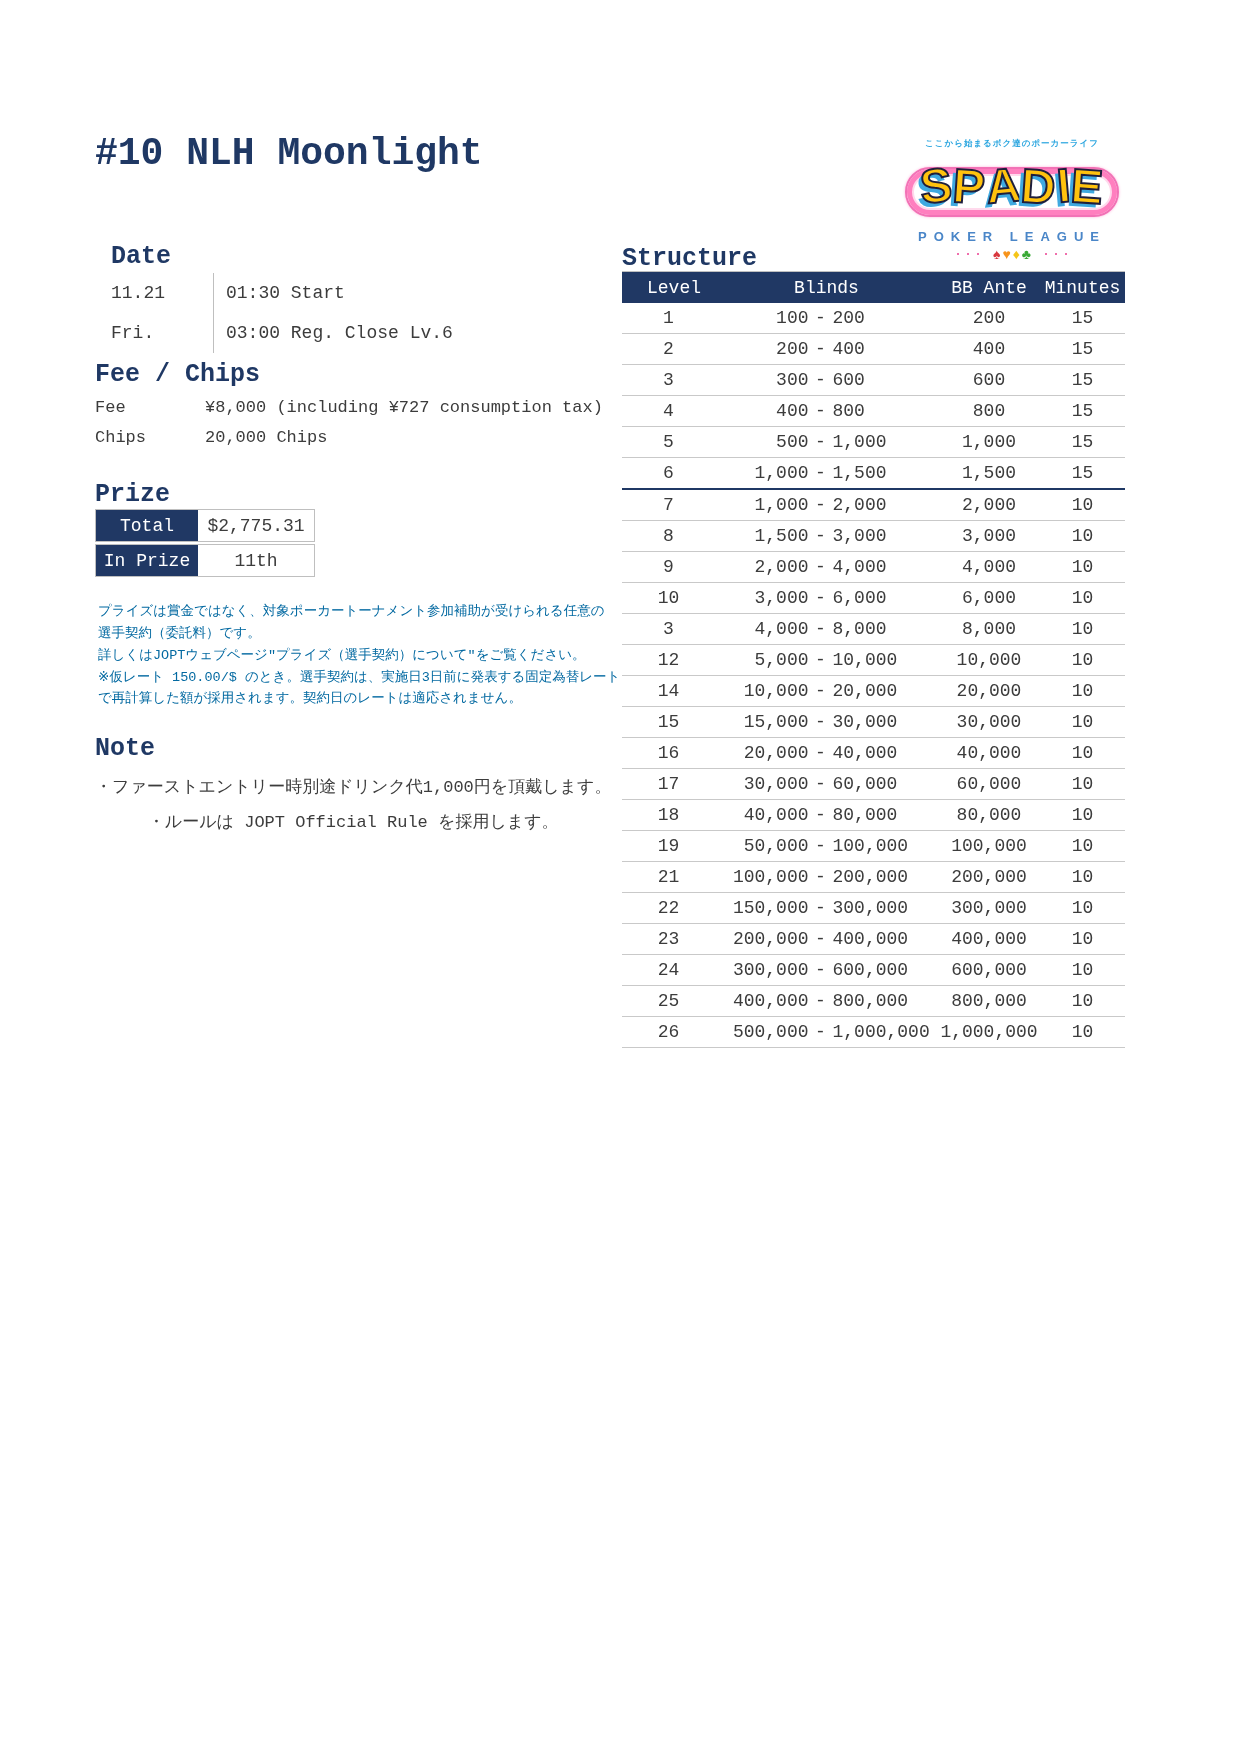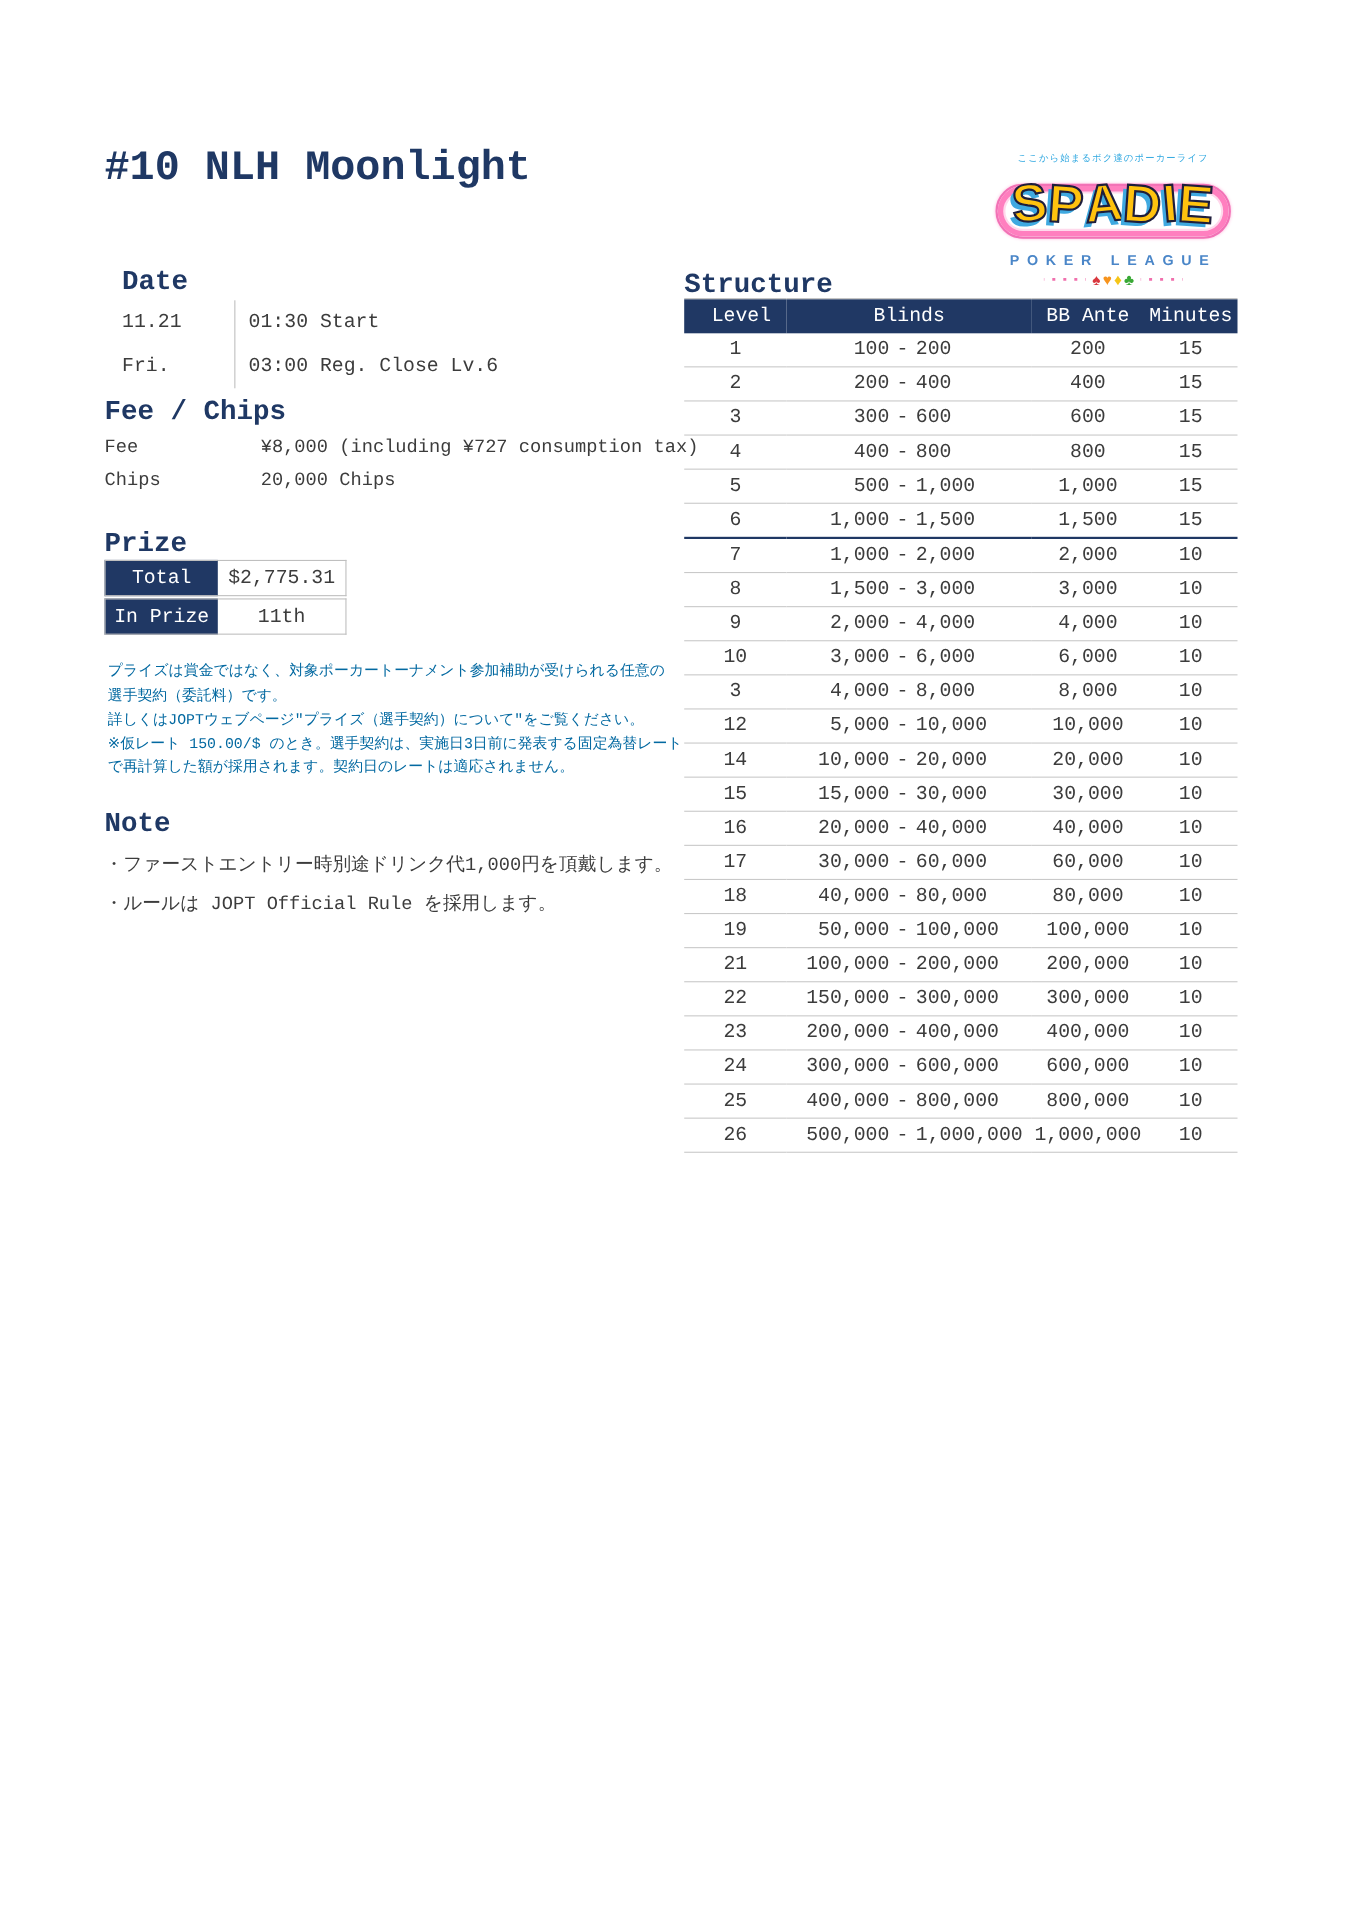--- a/index.html
+++ b/index.html
@@ -16,53 +16,53 @@
   
   .sec-h{margin:0;font-size:25px;line-height:25px;font-weight:600;color:#1F3864;}
   
   .date-sec{position:absolute;left:95px;top:244px;margin-left:16px;}
   .date-row{display:flex;margin-top:4px;font-size:18px;}
   .date-day{width:102px;line-height:40px;}
   .date-times{border-left:1px solid #BFBFBF;padding-left:12px;}
   .date-times .t-line{line-height:40px;white-space:nowrap;}
   
   .fee-sec{position:absolute;left:95px;top:362px;}
-  .kv-row{display:flex;font-size:17px;margin-top:11px;white-space:nowrap;gap:32px;}
+  .kv-row{display:flex;font-size:17px;margin-top:11px;white-space:nowrap;}
   .kv-label{width:110px;}
   
   .prize-sec{position:absolute;left:95px;top:482px;}
   table.prize{border-collapse:separate;border-spacing:0 2px;font-size:18px;margin-top:0;}
   table.prize td{height:29px;text-align:center;}
   td.p-label{width:100px;background:#203864;color:#fff;border:1px solid #BFBFBF;border-right:none;}
   td.p-value{width:114px;border:1px solid #BFBFBF;border-left:none;}
   
   .disclaimer{position:absolute;left:98px;top:601px;font-size:13.5px;line-height:1.62;color:#0369a1;white-space:nowrap;}
   
   .note-sec{position:absolute;left:95px;top:736px;}
   .note-items{margin-top:10px;font-size:17px;}
-  .note-item{line-height:2.05;white-space:nowrap;}
+  .note-item{line-height:2.05;white-space:nowrap;text-align:center;}
   
   .structure-sec{position:absolute;left:622px;top:246px;width:484px;}
   table.structure{border-collapse:collapse;width:484px;table-layout:fixed;font-size:18px;margin-top:0;border-top:1px solid #BFBFBF;}
   table.structure thead th{
     background:#203864;color:#ffffff;font-weight:normal;height:29px;font-size:18px;
   }
   th.h-level{width:80px;text-align:center;padding-left:12px;}
   th.h-blinds{width:221px;text-align:center;}
   th.h-ante{width:100px;text-align:center;}
   th.h-minutes{width:83px;text-align:center;}
   table.structure tbody td{height:30px;border-bottom:1px solid #C9C9C9;text-align:center;padding:0;}
   table.structure tbody tr.reg-close td{border-bottom:2px solid #1F3864;}
   td.c-blinds{white-space:nowrap;}
   td.c-blinds .sb{display:inline-block;width:88px;text-align:right;}
   td.c-blinds .dash{display:inline-block;width:24px;text-align:center;}
   td.c-blinds .bb{display:inline-block;width:100px;text-align:left;}
   
   .logo{position:absolute;left:903px;top:138px;width:218px;height:122px;font-family:"Liberation Sans","DejaVu Sans",sans-serif;}
-  .logo-tagline{text-align:center;font-size:8.5px;font-weight:normal;letter-spacing:1px;color:#2EA7E0;white-space:nowrap;}
+  .logo-tagline{text-align:center;font-size:8.5px;font-weight:bold;letter-spacing:1px;color:#2EA7E0;white-space:nowrap;}
   .logo-brand-wrap{position:relative;height:76px;margin-top:2px;}
   .logo-capsule{
     position:absolute;left:2px;right:2px;top:15px;height:46px;border-radius:26px;background:#fff;
     border:2px solid #F272B6;
     box-shadow:inset 0 0 0 5px #FF7FBF, inset 0 0 0 7px #FFD9EC, 0 0 3px #FFB2D9;
   }
   .logo-brand{
     position:absolute;left:0;right:0;top:6px;text-align:center;
     font-size:48px;font-weight:bold;color:#FFC20E;letter-spacing:1px;
     -webkit-text-stroke:2px #1E1E3C;

